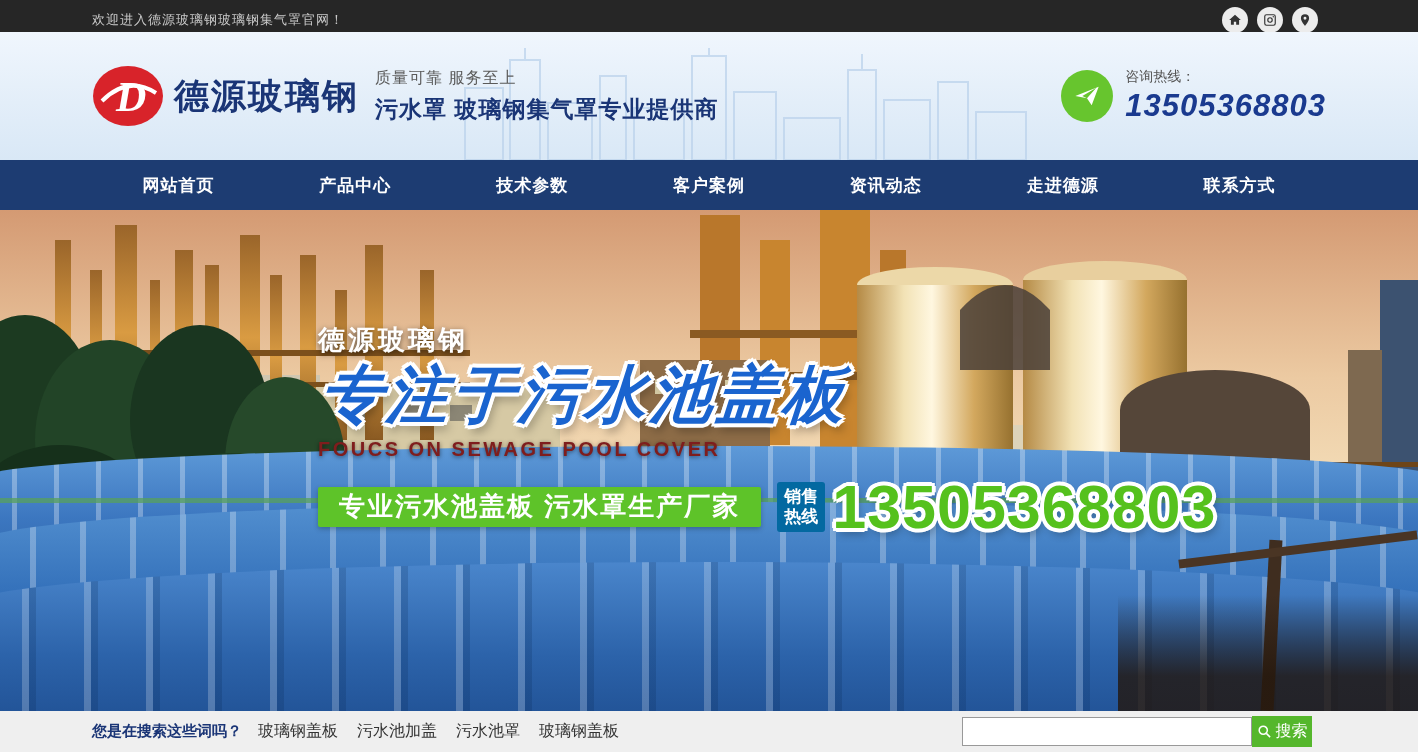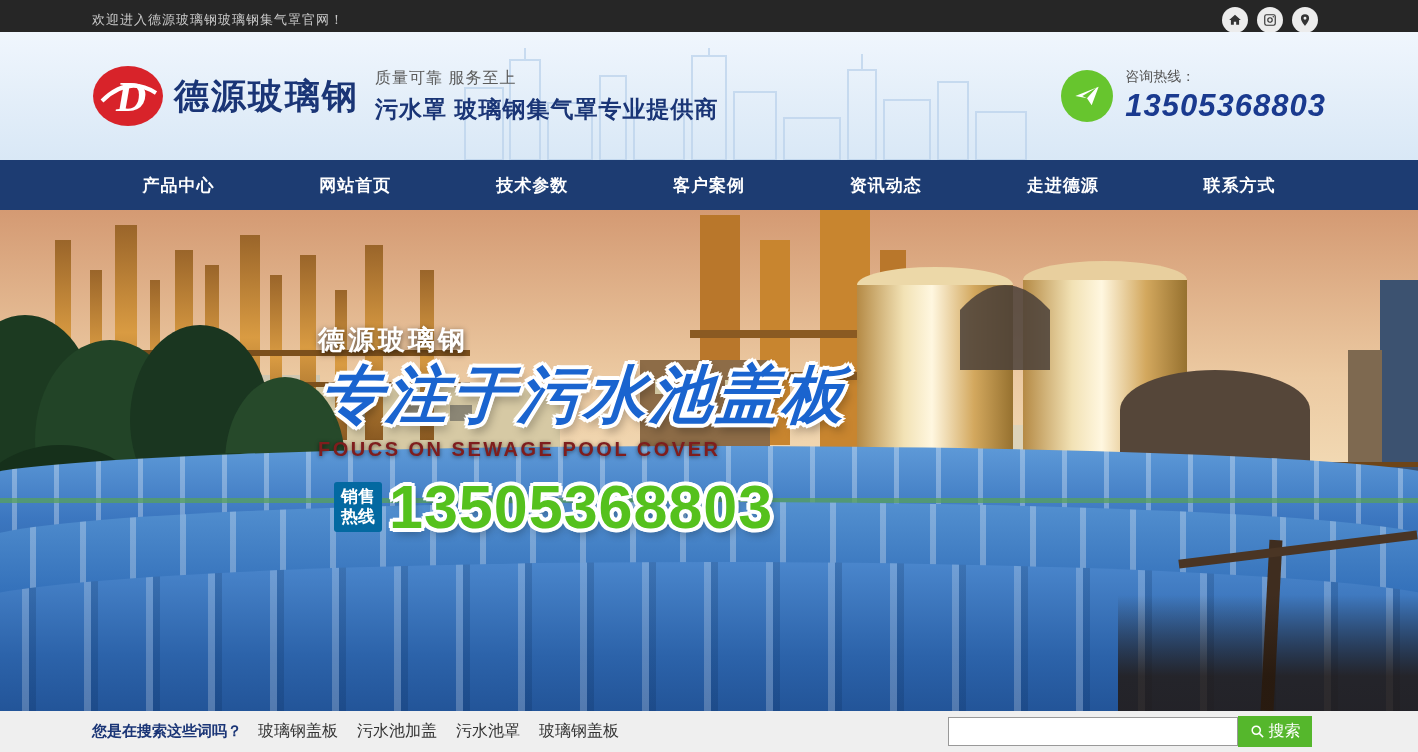--- a/index.html
+++ b/index.html
@@ -65,21 +65,21 @@
   .sales-number { font-size:61px; font-weight:bold; color:#55c11d; margin-left:7px; letter-spacing:1px;
     text-shadow:-3px -3px 0 #fff,3px -3px 0 #fff,-3px 3px 0 #fff,3px 3px 0 #fff,-4px 0 0 #fff,4px 0 0 #fff,0 -4px 0 #fff,0 4px 0 #fff,3px 6px 9px rgba(0,0,0,.3); }
 
   
   .bottombar { height:41px; background:#efefef; display:flex; align-items:center; padding:0 106px 0 92px; }
   .search-prompt { font-size:15px; font-weight:bold; color:#1a3576; }
   .keywords { display:flex; gap:19px; margin-left:16px; }
   .keyword { font-size:16px; color:#333; cursor:pointer; }
   .search-box { margin-left:auto; display:flex; align-items:center; }
   .search-input { width:290px; height:29px; border:1px solid #999; background:#fff; padding:0 8px; font-size:14px; font-family:inherit; outline:none; }
-  .search-btn { width:74px; height:31px; background:#55b72c; border:none; color:#fff; font-size:16px; display:flex; align-items:center; justify-content:center; gap:4px; cursor:pointer; font-family:inherit; }
+  .search-btn { width:60px; height:31px; background:#55b72c; border:none; color:#fff; font-size:16px; display:flex; align-items:center; justify-content:center; gap:4px; cursor:pointer; font-family:inherit; }
   .search-btn svg { width:15px; height:15px; fill:none; stroke:#fff; stroke-width:2.4; }
 </style>
 </head>
 <body>
 
 <div class="page">
 
   <div class="topbar">
     <span class="topbar-welcome">欢迎进入德源玻璃钢玻璃钢集气罩官网！</span>
     <div class="topbar-icons">
@@ -144,22 +144,22 @@
       </span>
       <div>
         <div class="hotline-label">咨询热线：</div>
         <div class="hotline-number">13505368803</div>
       </div>
     </div>
   </div>
 
   <div class="nav">
     <div class="nav-inner">
+      <div class="nav-item">网站首页</div>
       <div class="nav-item">产品中心</div>
-      <div class="nav-item">网站首页</div>
       <div class="nav-item">技术参数</div>
       <div class="nav-item">客户案例</div>
       <div class="nav-item">资讯动态</div>
       <div class="nav-item">走进德源</div>
       <div class="nav-item">联系方式</div>
     </div>
   </div>
 
   <div class="hero">
     <svg class="scene" width="1418" height="501" viewBox="0 0 1418 501" preserveAspectRatio="none">
@@ -294,20 +294,21 @@
     <div class="vault vault-front"></div>
     <div class="pole"></div>
     <div class="crossbar"></div>
     <div class="dark-right"></div>
 
     <div class="hero-text">
       <div class="hero-brand">德源玻璃钢</div>
       <div class="hero-headline">专注于污水池盖板</div>
       <div class="hero-sub">FOUCS ON SEWAGE POOL COVER</div>
       <div class="hero-cta">
+        <div class="cta-band">专业污水池盖板 污水罩生产厂家</div>
         <div class="sales">
           <div class="sales-label">
             <div>销售</div>
             <div>热线</div>
           </div>
           <div class="sales-number">13505368803</div>
         </div>
       </div>
     </div>
   </div>

